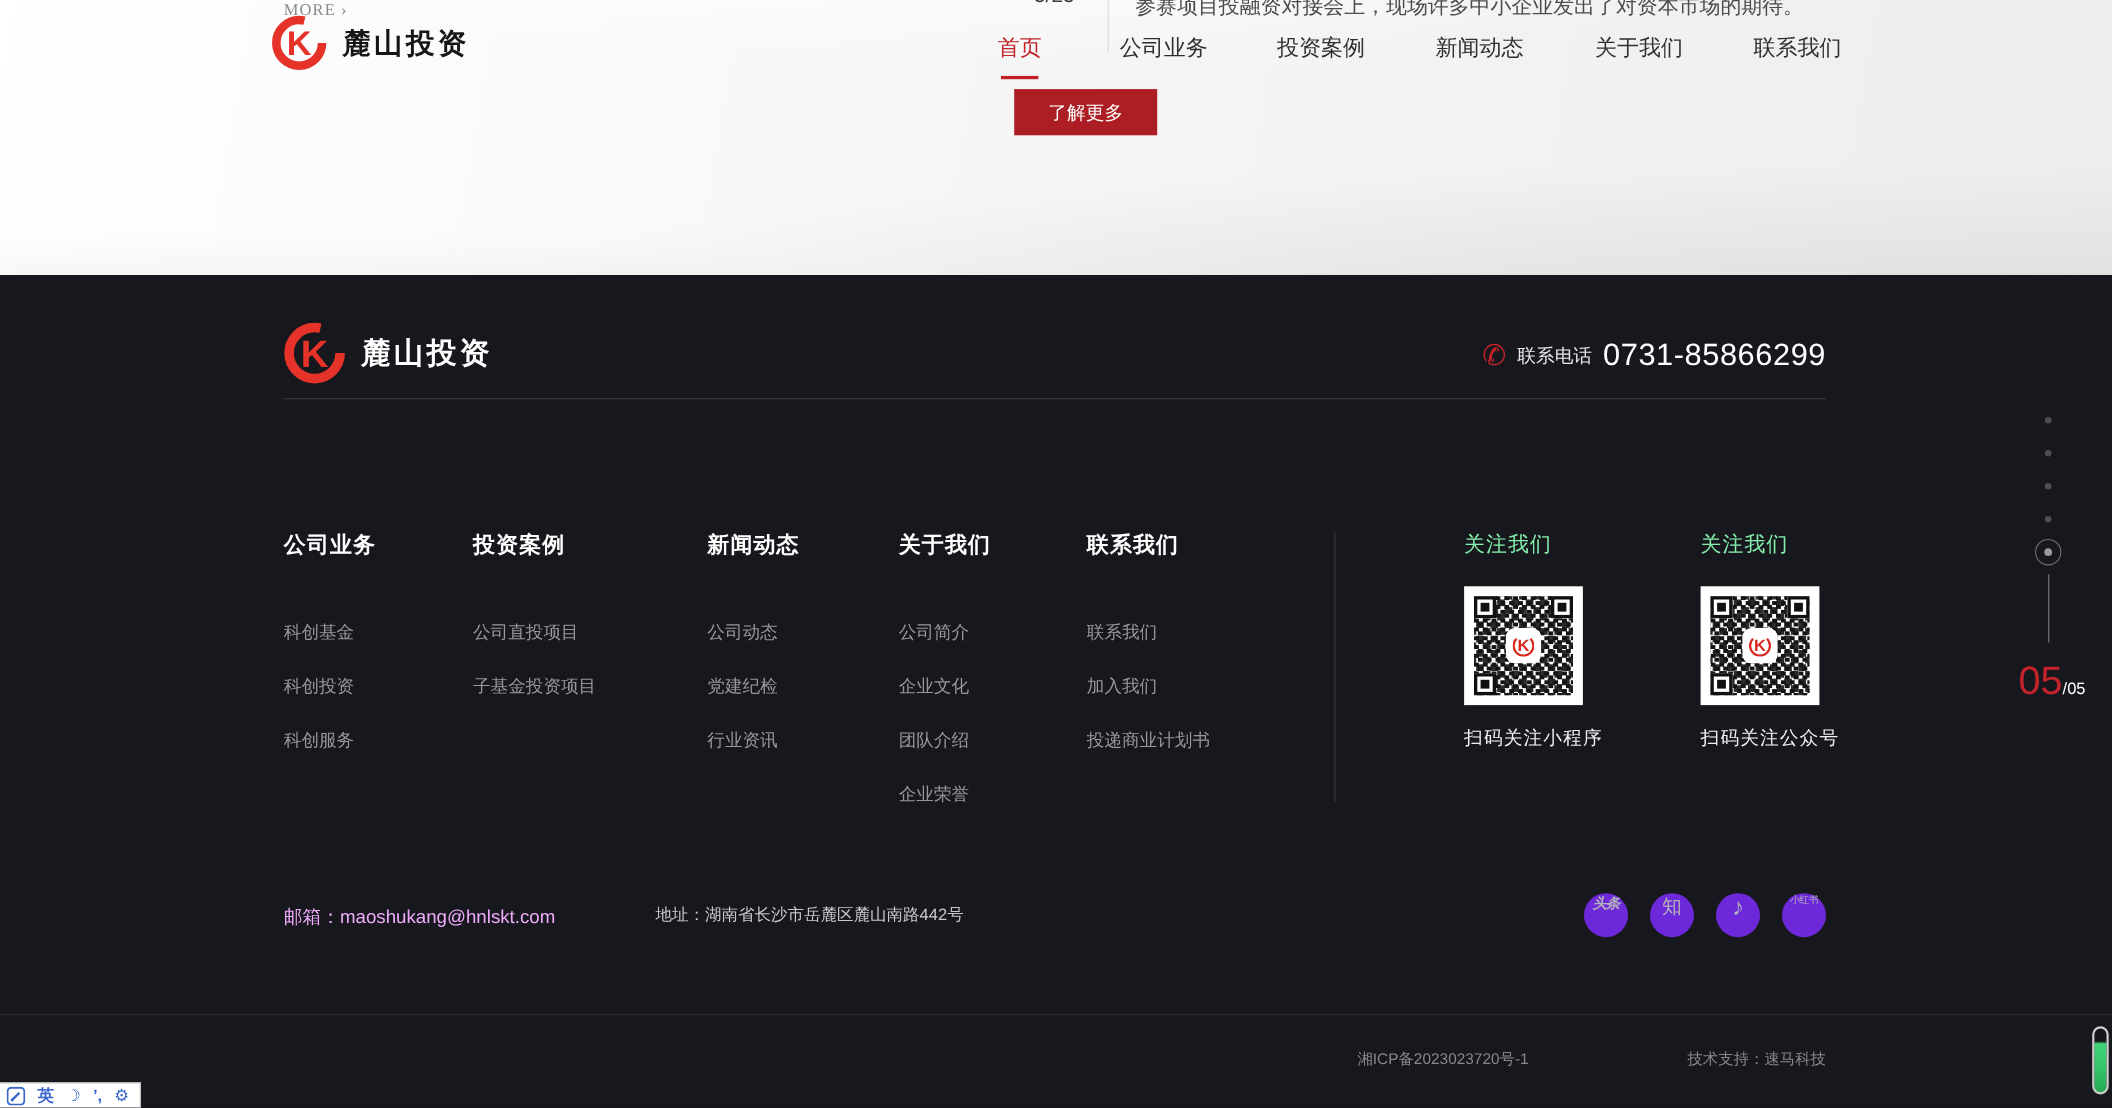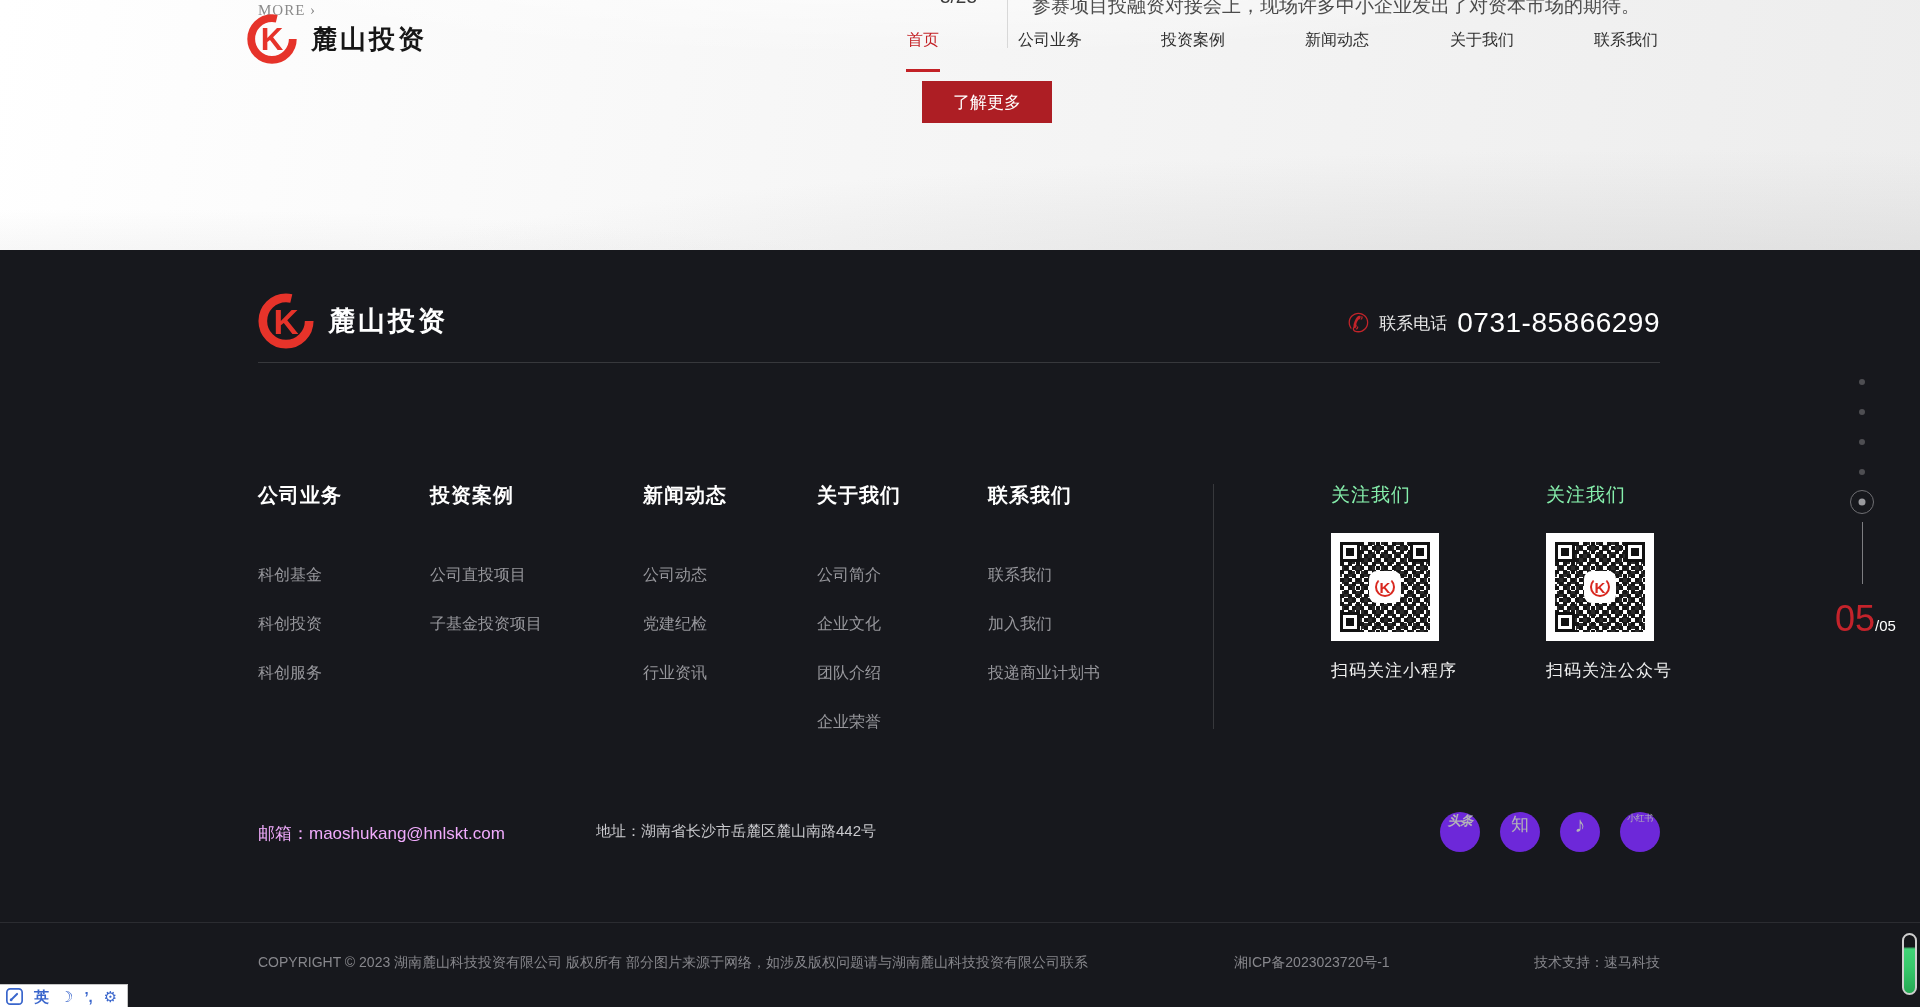--- a/index.html
+++ b/index.html
@@ -20,21 +20,21 @@
     font-size:15px; color:#8a8a8a; letter-spacing:1px; }
   .brand { display:flex; align-items:center; gap:13px; }
   .top-brand { position:absolute; left:246px; top:13px; }
   .brand-name { font-size:26px; font-weight:bold; color:#161616; letter-spacing:3px;text-align:right; }
   .logo-mark { display:block; }
 
   .date-frag { position:absolute; left:940px; top:-14px; font-size:19px; color:#3c3c3c; }
   .top-vdivider { position:absolute; left:1007px; top:0; width:1px; height:48px; background:#d8d8d8; }
   .news { position:absolute; left:1032px; top:-7px; font-size:19px; color:#4c4c4c; white-space:nowrap; }
 
-  .nav-item { position:absolute; top:30px; font-size:16px; color:#2f2f2f; cursor:pointer; }
+  .nav-item { position:absolute; top:30px; font-size:20px; color:#2f2f2f; cursor:pointer; }
   .nav-item.active { color:#c32126; }
   .nav-item.active::after { content:""; position:absolute; left:50%; transform:translateX(-50%);
     top:39px; width:34px; height:3px; background:#c32126; }
   .nav-0{left:907px;} .nav-1{left:1018px;} .nav-2{left:1161px;}
   .nav-3{left:1305px;} .nav-4{left:1450px;} .nav-5{left:1594px;}
 
   .cta { position:absolute; left:890px; top:81px; width:130px; height:42px; background:#ad1e24;
     color:#fff; font-size:17px; border:none; cursor:pointer; display:flex; align-items:center;
     justify-content:center; font-family:inherit;margin-left:32px; }
 
@@ -243,21 +243,20 @@
         </div>
       <div class="soc soc-douyin">
           <span>♪</span>
         </div>
       <div class="soc soc-xiaohongshu">
           <span>小红书</span>
         </div>
     </div>
 
     <div class="copybar">
-      <span class="copy-left">COPYRIGHT © 2023 湖南麓山科技投资有限公司 版权所有 部分图片来源于网络，如涉及版权问题请与湖南麓山科技投资有限公司联系</span>
       <span class="copy-icp">湘ICP备2023023720号-1</span>
       <span class="copy-support">技术支持：速马科技</span>
     </div>
   </footer>
 
   <div class="pager">
     <div class="dot d0"></div>
     <div class="dot d1"></div>
     <div class="dot d2"></div>
     <div class="dot d3"></div>

